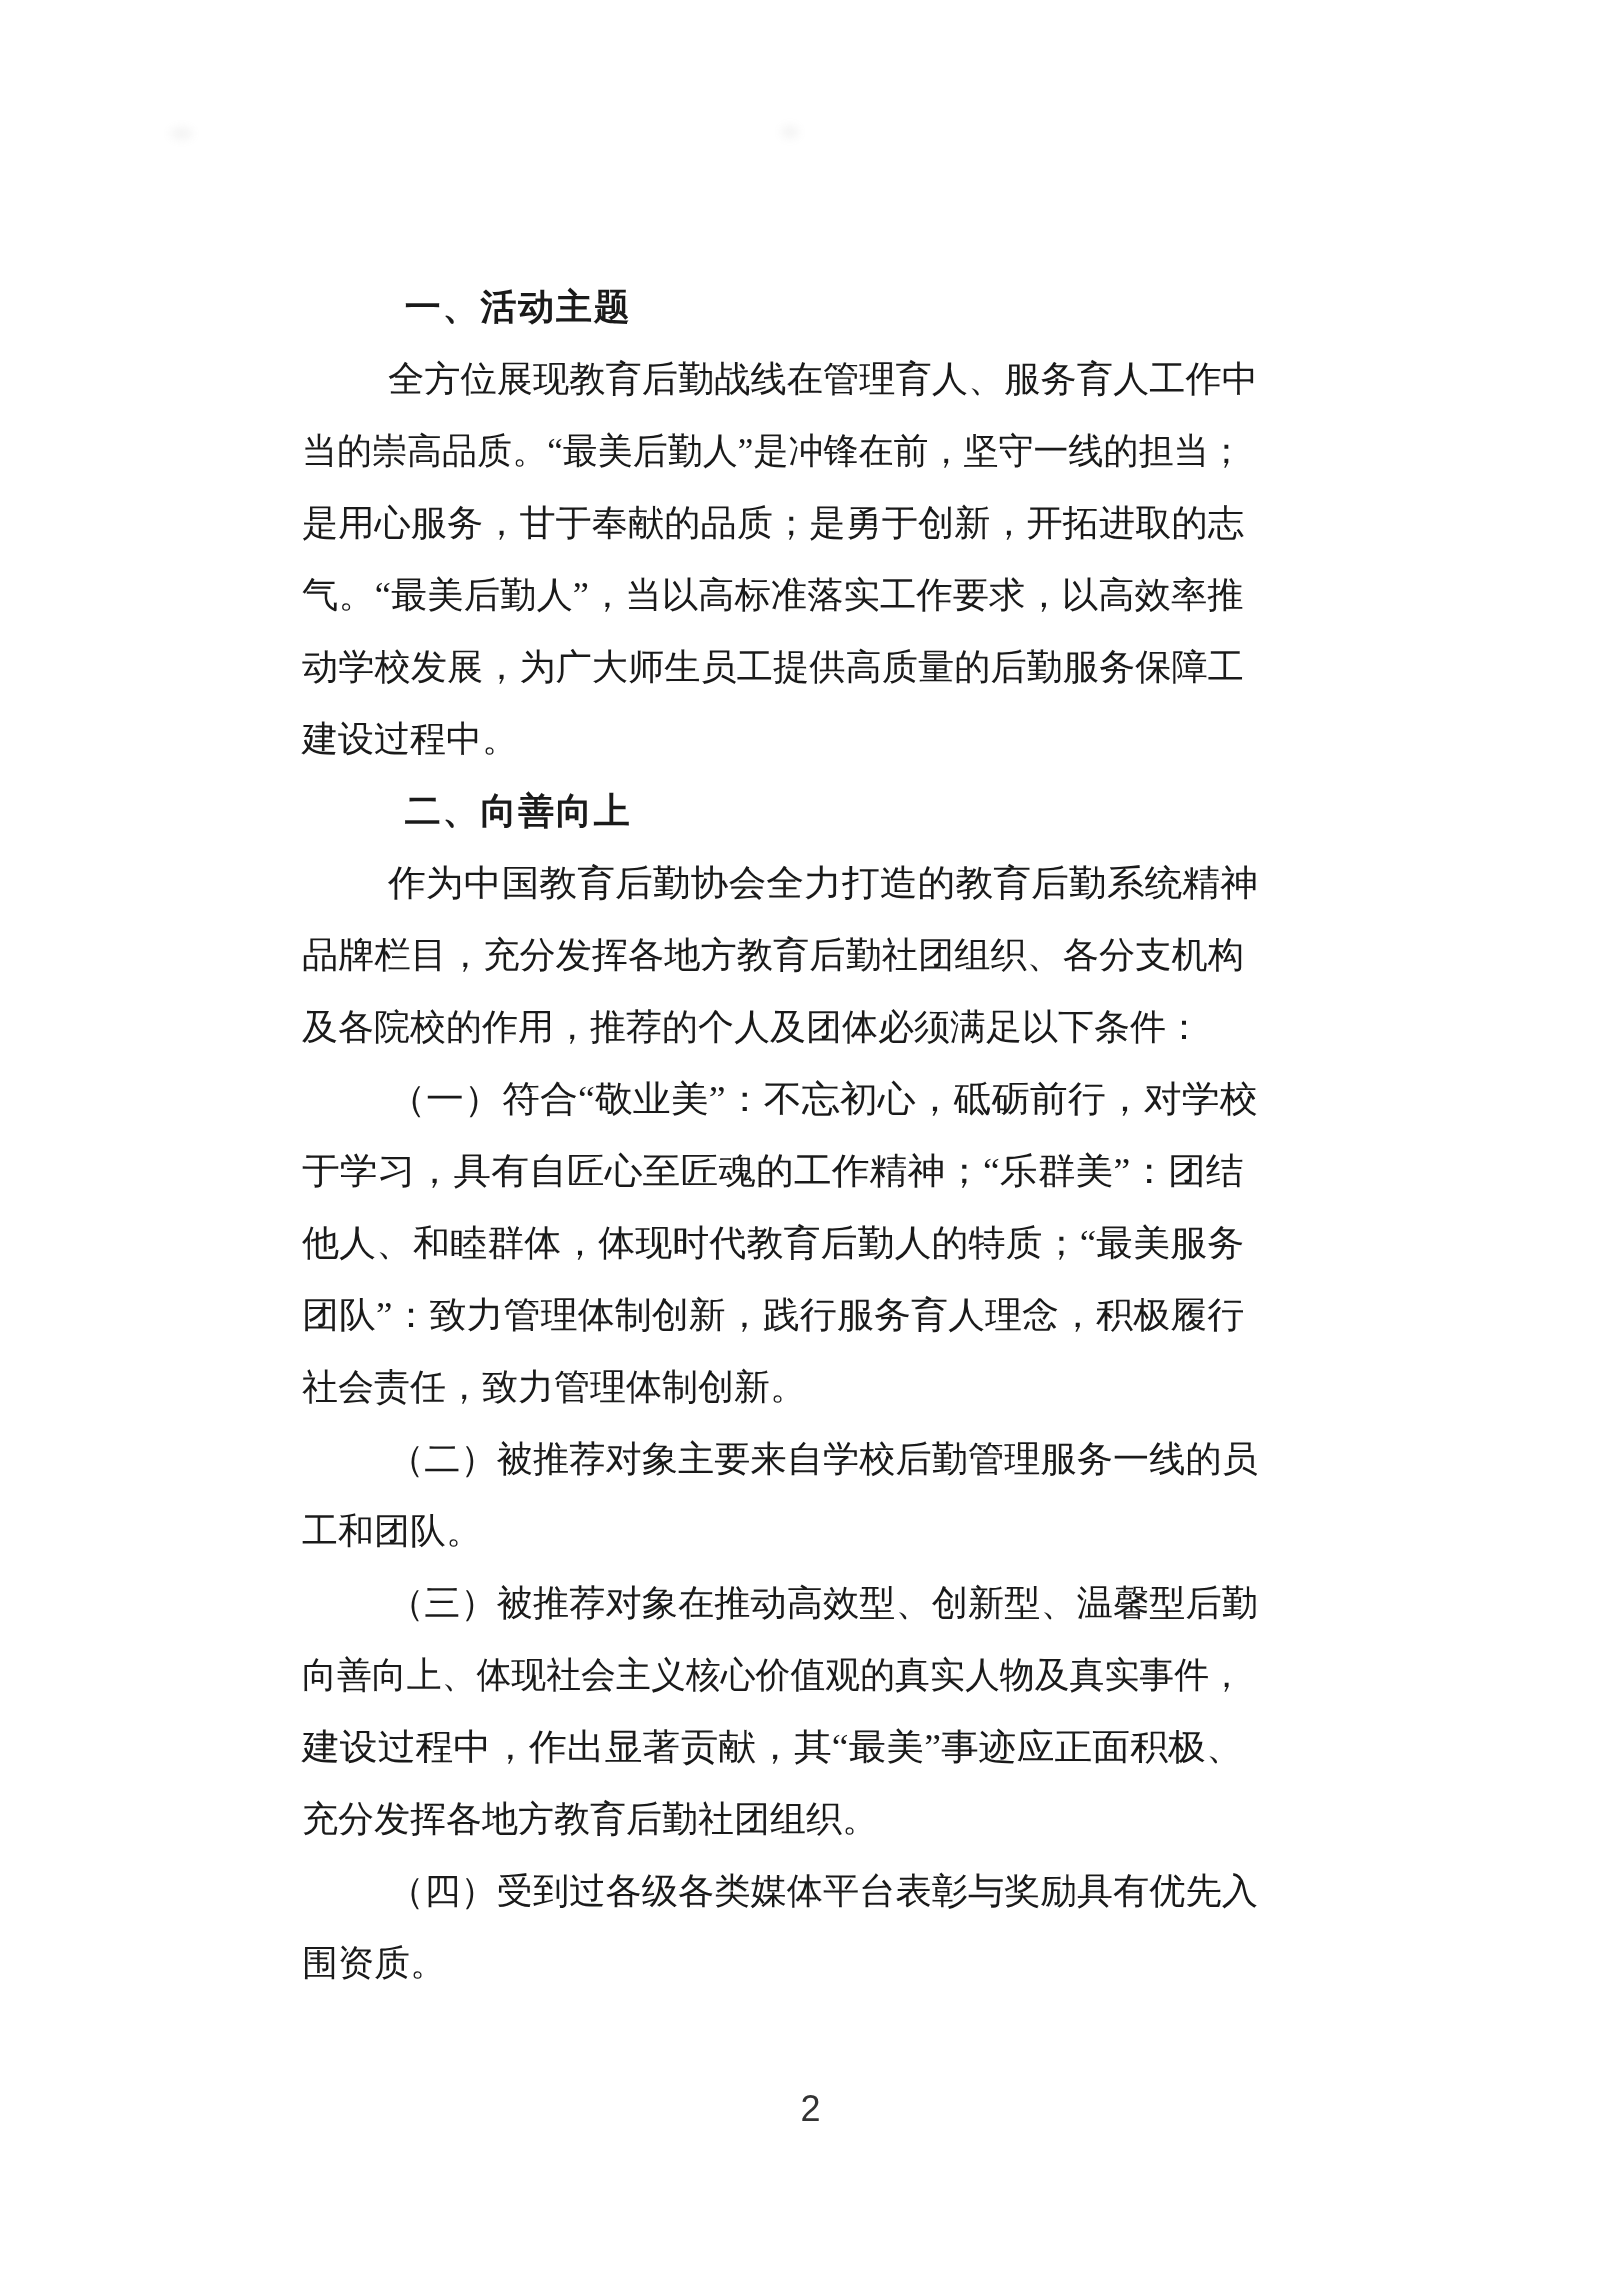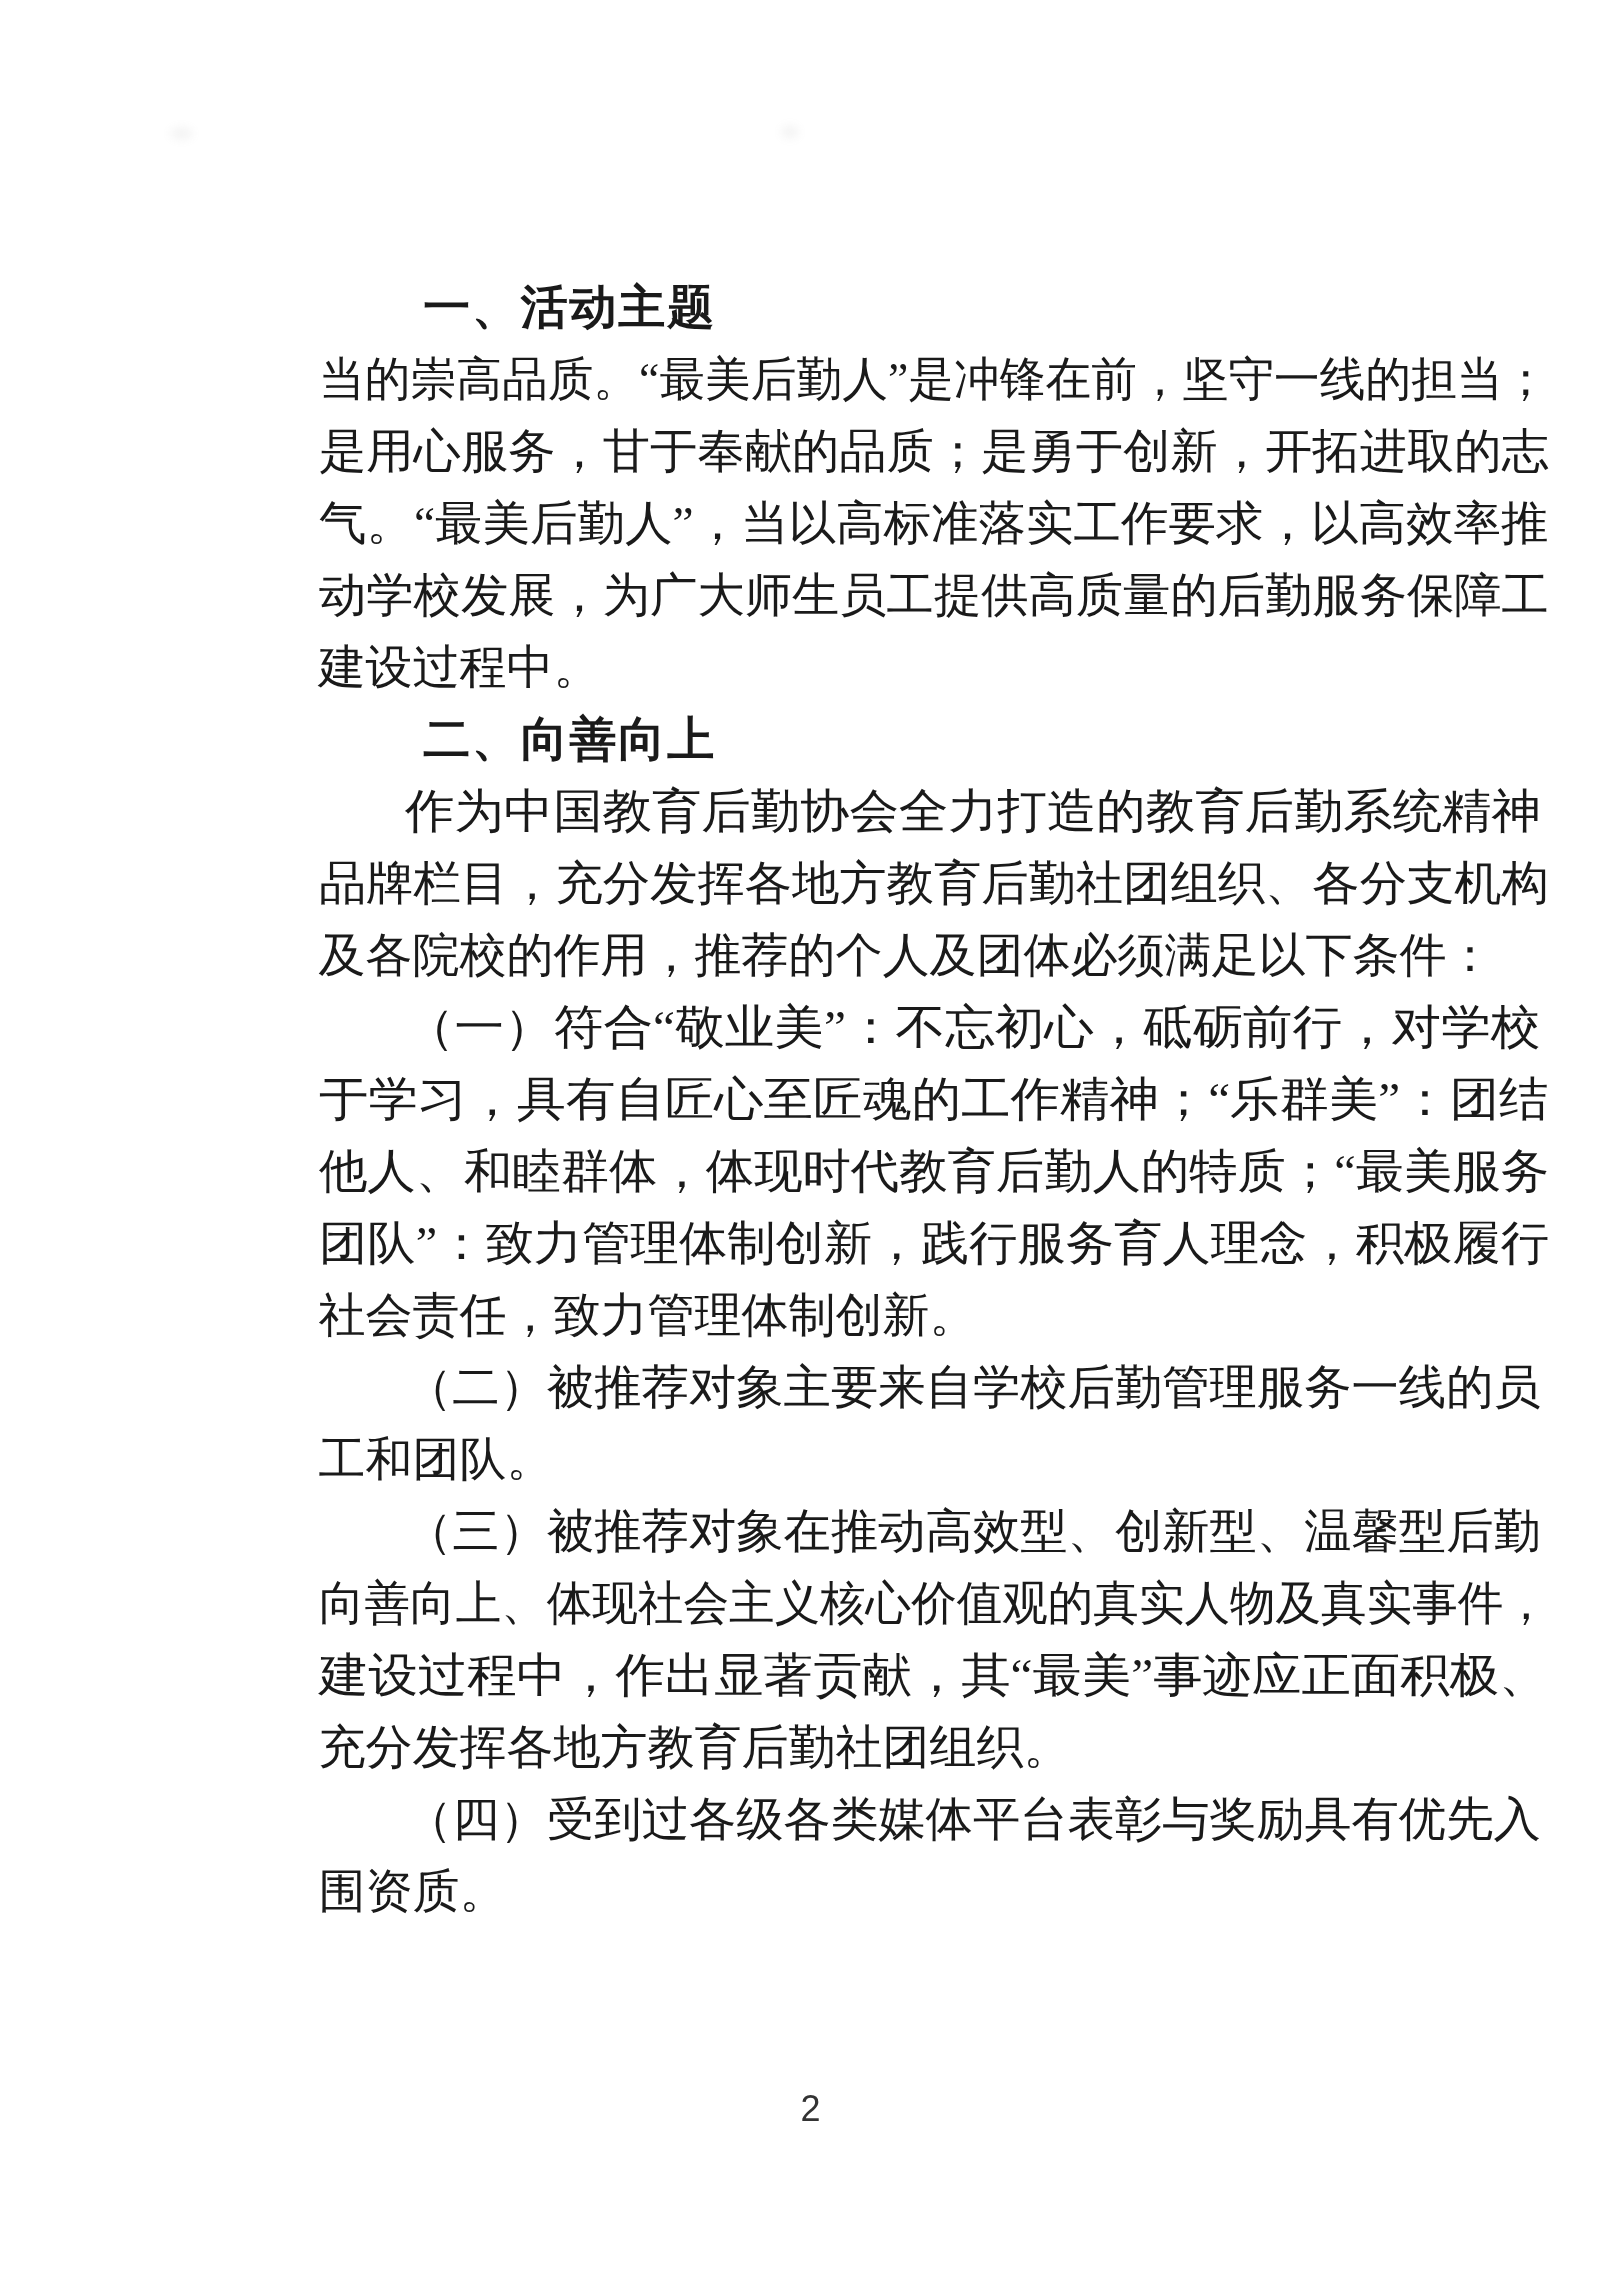--- a/index.html
+++ b/index.html
@@ -14,21 +14,21 @@
   .page { position: absolute; inset: 0; background: #ffffff; }
   .content {
     position: absolute;
     left: 248px; top: 199px;
     width: 1125px;
   }
   .line {
     width: 1125px;
     height: 72px;
     line-height: 72px;
-    font-size: 47px;
+    font-size: 36px;
     white-space: pre;
   }
   .line.indent { padding-left: 86px; }
   .line.heading {
     font-family: "Liberation Sans", sans-serif;
     font-weight: 700;
     letter-spacing: 1.8px;
   }
   .t {
     display: inline-block;
@@ -59,20 +59,23 @@
 <body style="color: rgb(26, 26, 26);">
 
 <div class="page">
   <div class="smudge s1"></div>
   <div class="smudge s2"></div>
 
   <div class="content">
 
   <div class="line heading indent">
       <span class="t">一、活动主题</span>
+    </div>
+      <div class="line body indent justify">
+      <span class="t" style="transform: scaleX(1.00694);">全方位展现教育后勤战线在管理育人、服务育人工作中</span>
     </div>
       <div class="line body justify">
       <span class="t" style="transform: scaleX(0.972889);">当的崇高品质。“最美后勤人”是冲锋在前，坚守一线的担当；</span>
     </div>
       <div class="line body justify">
       <span class="t" style="transform: scaleX(1.00641);">是用心服务，甘于奉献的品质；是勇于创新，开拓进取的志</span>
     </div>
       <div class="line body justify">
       <span class="t" style="transform: scaleX(1.01046);">气。“最美后勤人”，当以高标准落实工作要求，以高效率推</span>
     </div>

